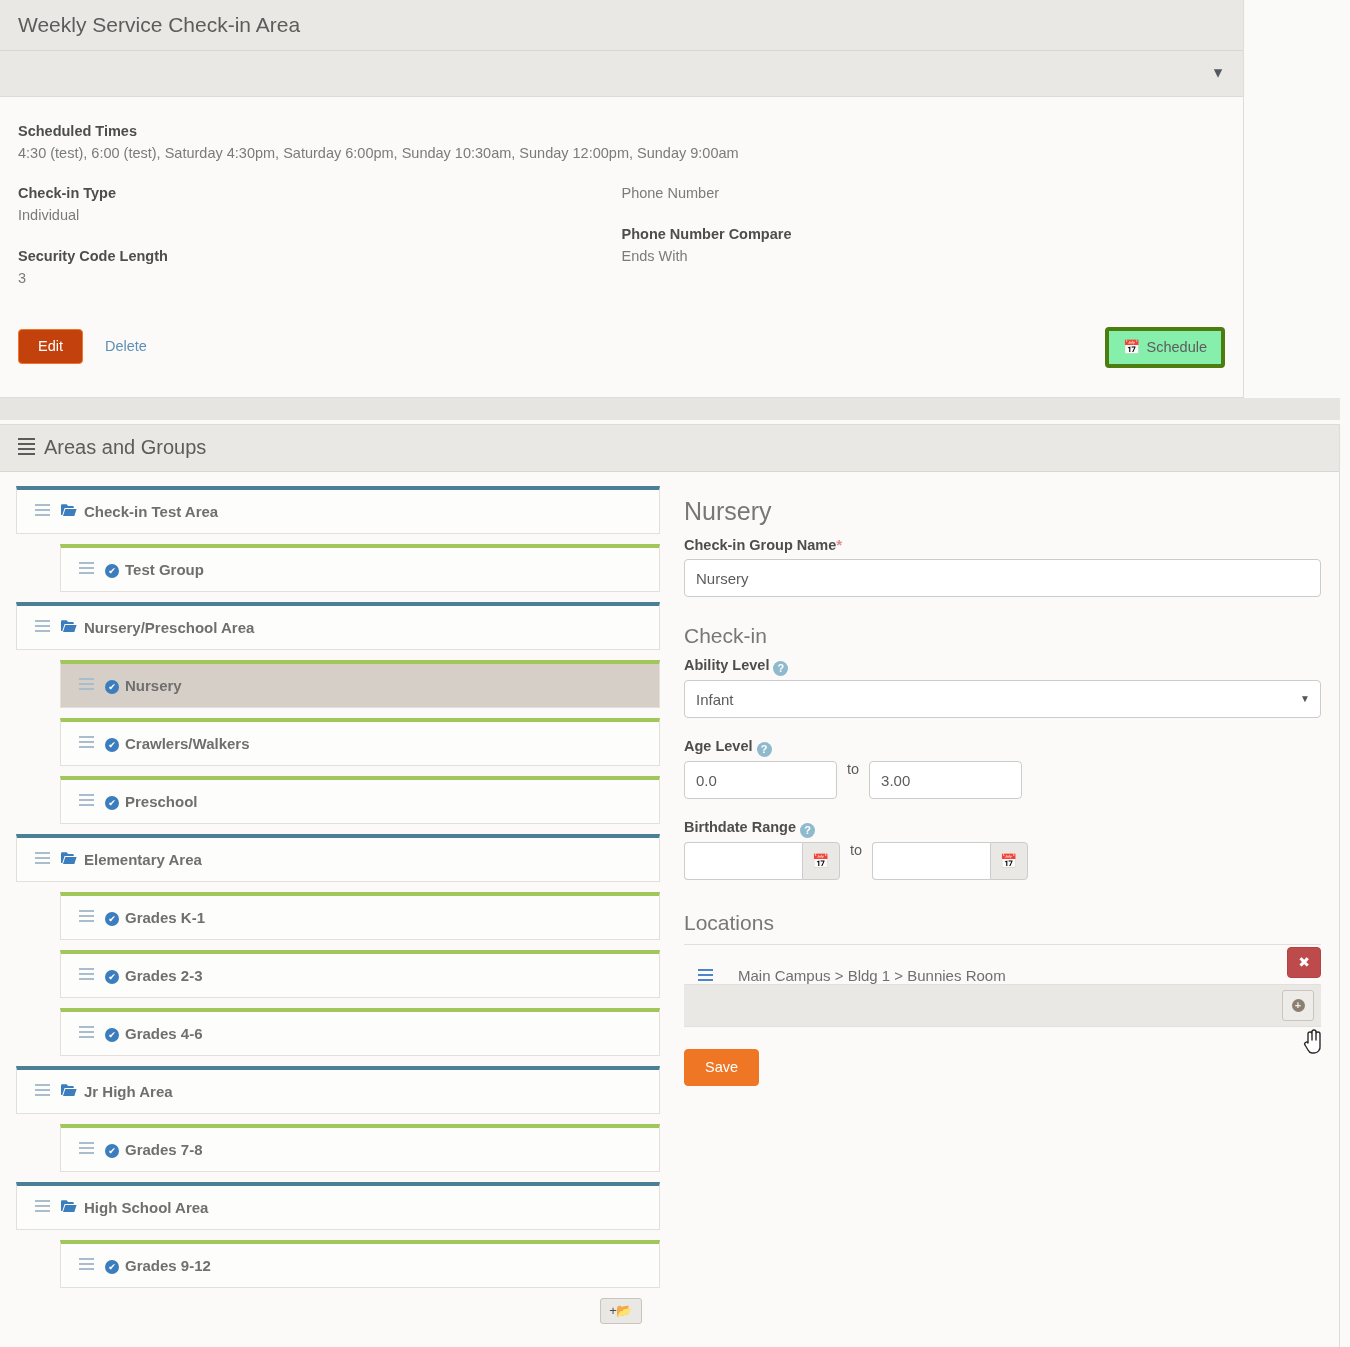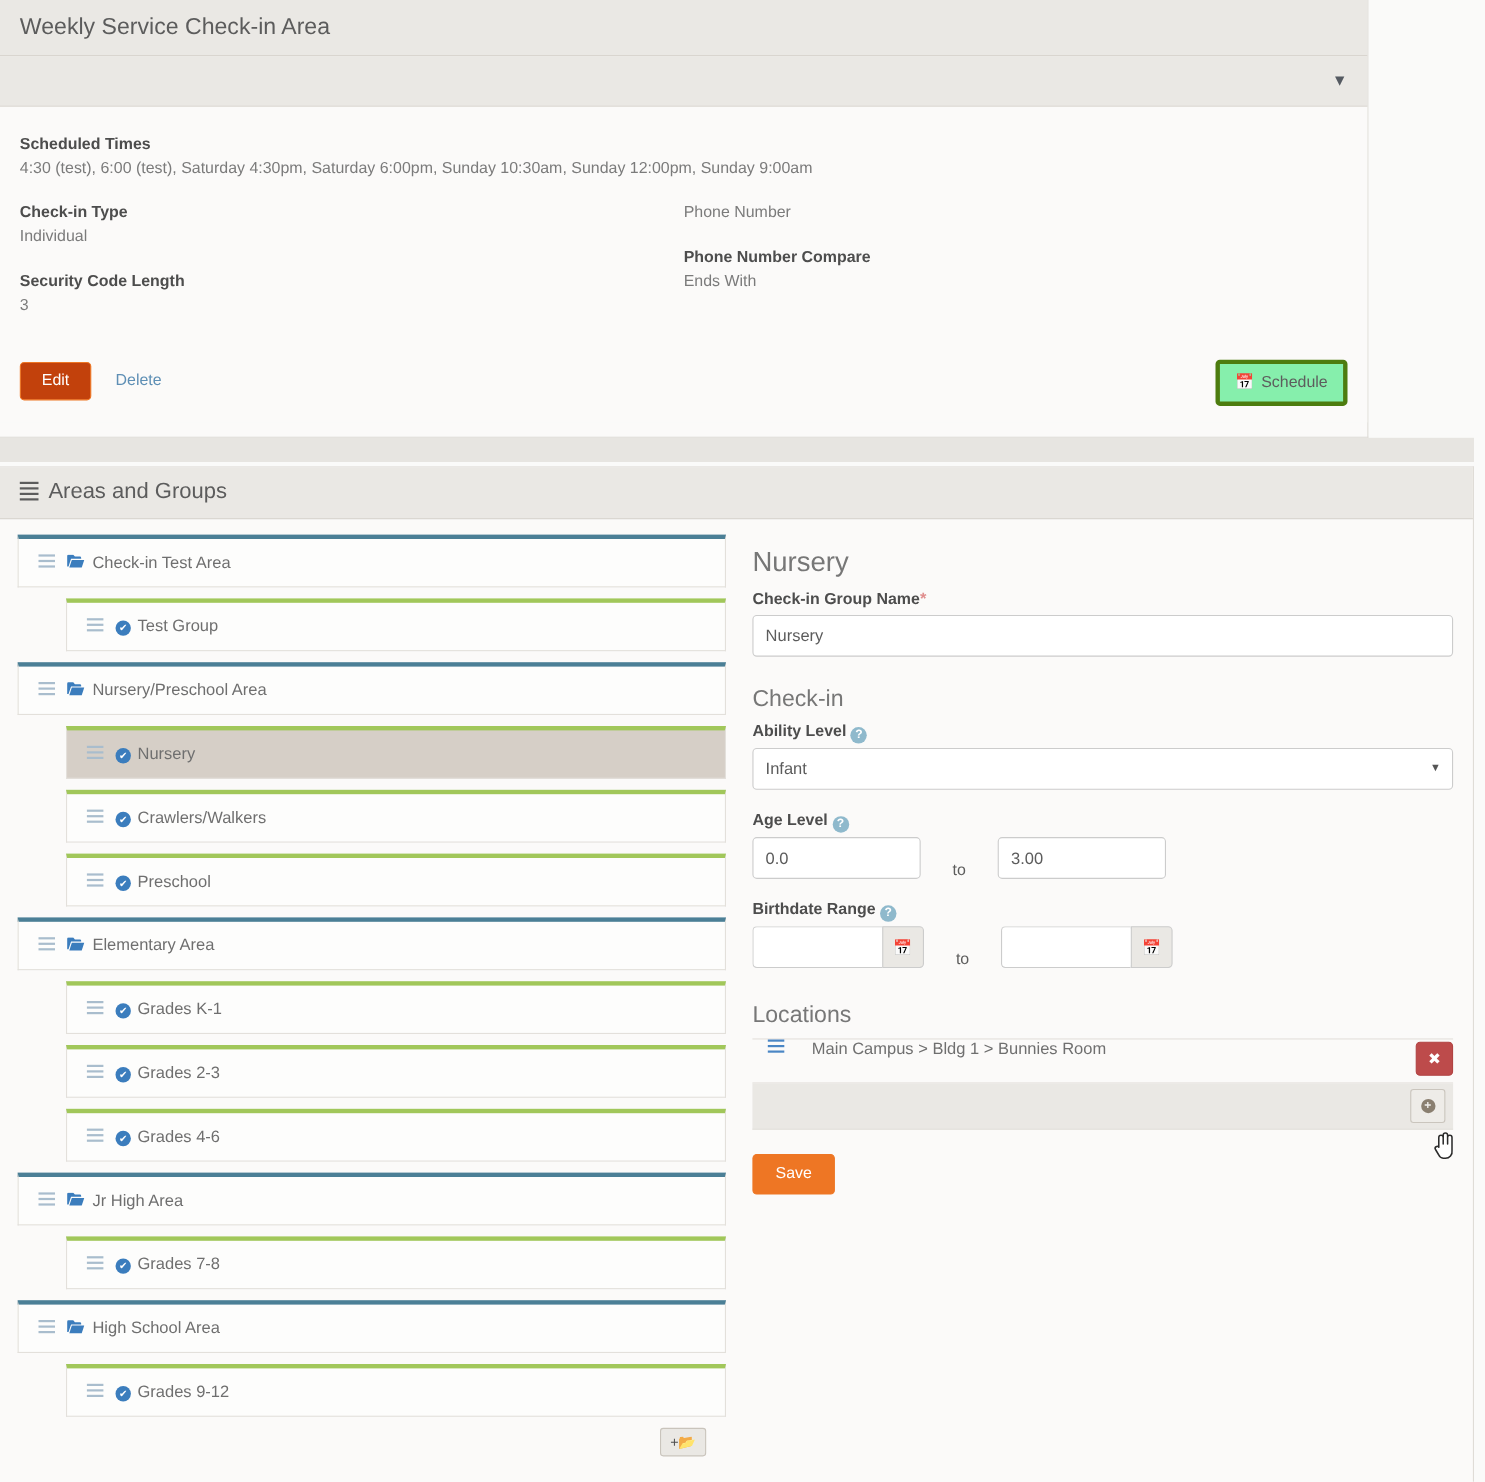--- a/index.html
+++ b/index.html
@@ -102,21 +102,21 @@
     display: flex; align-items: center;
     padding-left: 18px;
     cursor: pointer;
     position: relative;
   }
   .tree-row.area { border-top-color: #4b7f96; }
   .tree-row.group { border-top-color: #a1c75a; margin-left: 44px; }
   .tree-row.selected { background: #d6cfc7; }
   .handle { display: inline-block; width: 15px; margin-right: 11px; flex: 0 0 auto; }
   .handle i { display: block; height: 2px; background: #a9bdcd; margin-bottom: 3px; }
-  .row-label { color: #6f6f6f; font-size: 15px; }
+  .row-label { color: #6f6f6f; font-size: 15px; font-weight: bold; }
   .folder-icon { margin-right: 7px; color: #3b7dbd; font-size: 14px; }
   .check-icon {
     display: inline-block; width: 14px; height: 14px; border-radius: 50%;
     background: #3b7dbd; color: #fff; font-size: 9px; line-height: 14px;
     text-align: center; margin-right: 6px; position: relative; top: 1px;
   }
   .addarea-row { display: flex; justify-content: flex-end; padding-right: 18px; margin-top: 4px; }
   .btn-addarea {
     background: #eae8e4; border: 1px solid #c9c4bc; border-radius: 3px;
     padding: 4px 8px; font-size: 13px; color: #4d4d4d; cursor: pointer; line-height: 1.2;
@@ -134,36 +134,36 @@
   }
   .inp {
     width: 100%; height: 38px; border: 1px solid #ccc; border-radius: 4px;
     padding: 0 11px; font-size: 15px; color: #5c5c5c; background: #fff;
     font-family: "Liberation Sans", sans-serif; outline: none;
   }
   .sel-wrap { position: relative; }
   .sel-wrap .caret {
     position: absolute; right: 11px; top: 13px; font-size: 10px; color: #555; pointer-events: none;
   }
-  .range-row { display: flex; align-items: flex-end; gap: 19px; }
+  .range-row { display: flex; align-items: flex-start; }
   .range-row .inp { width: 153px; }
   .range-row .to { margin: 0 10px; color: #5c5c5c; font-size: 14.5px; }
   .dategrp { display: flex; }
   .dategrp .inp { width: 118px; border-top-right-radius: 0; border-bottom-right-radius: 0; border-right: none; }
   .dategrp .cal-btn {
     width: 38px; height: 38px; border: 1px solid #ccc; background: #eae8e4;
     border-top-right-radius: 4px; border-bottom-right-radius: 4px;
     display: flex; align-items: center; justify-content: center;
     font-size: 14px; color: #555; cursor: pointer;
   }
   .block-spacer { height: 20px; }
 
   .loc-list { border-top: 1px solid #e3e0db; margin-top: 6px; }
   .loc-row {
-    display: flex; align-items: flex-start; height: 40px;
+    display: flex; align-items: flex-end; height: 40px;
     border-bottom: 1px solid #e3e0db; position: relative; padding-left: 14px;
   }
   .loc-row .handle i { background: #4a86c5; }
   .loc-text { color: #6f6f6f; font-size: 15px; margin-left: 14px; }
   .btn-x {
     position: absolute; right: 0; top: 2px;
     width: 34px; height: 31px; background: #bd4b4b; border: 1px solid #b14343;
     border-radius: 4px; color: #fff; font-size: 14px; line-height: 29px; text-align: center; cursor: pointer;
   }
   .loc-add-row {

